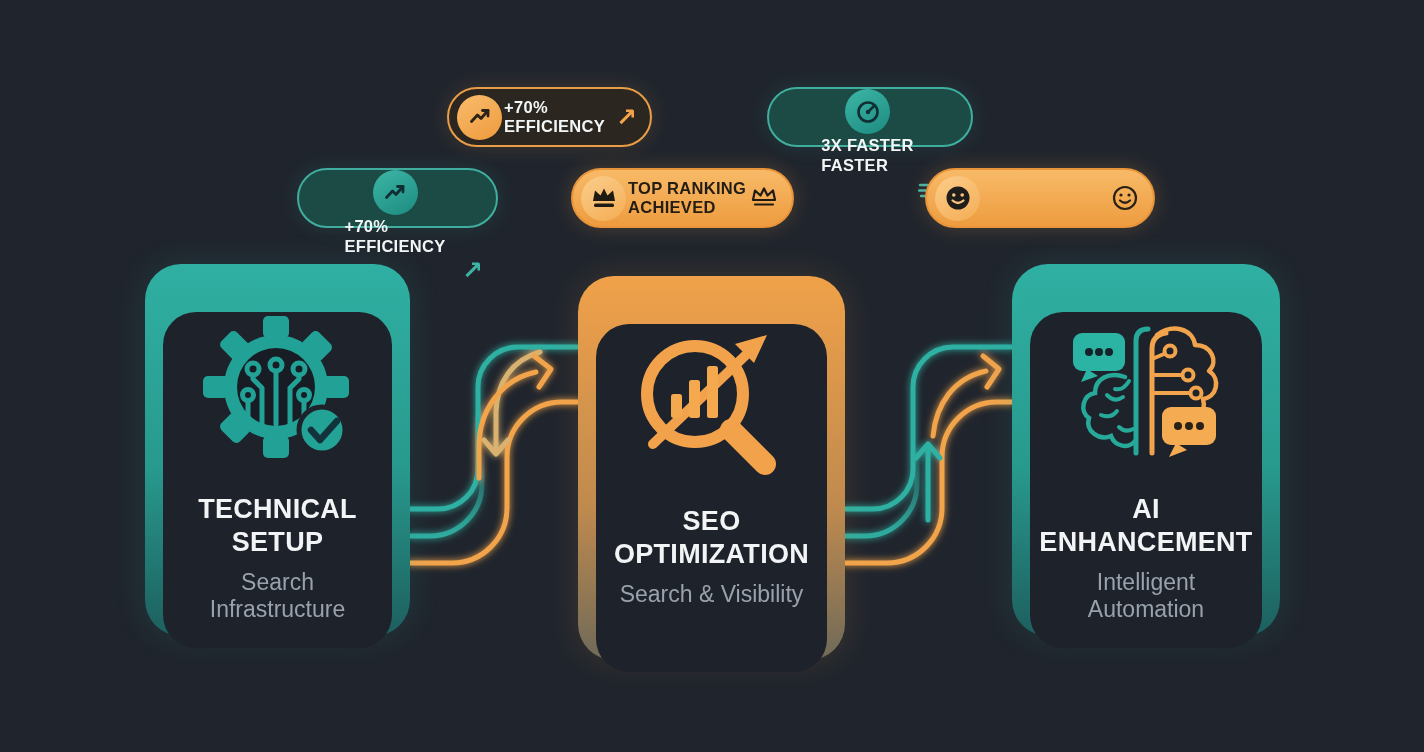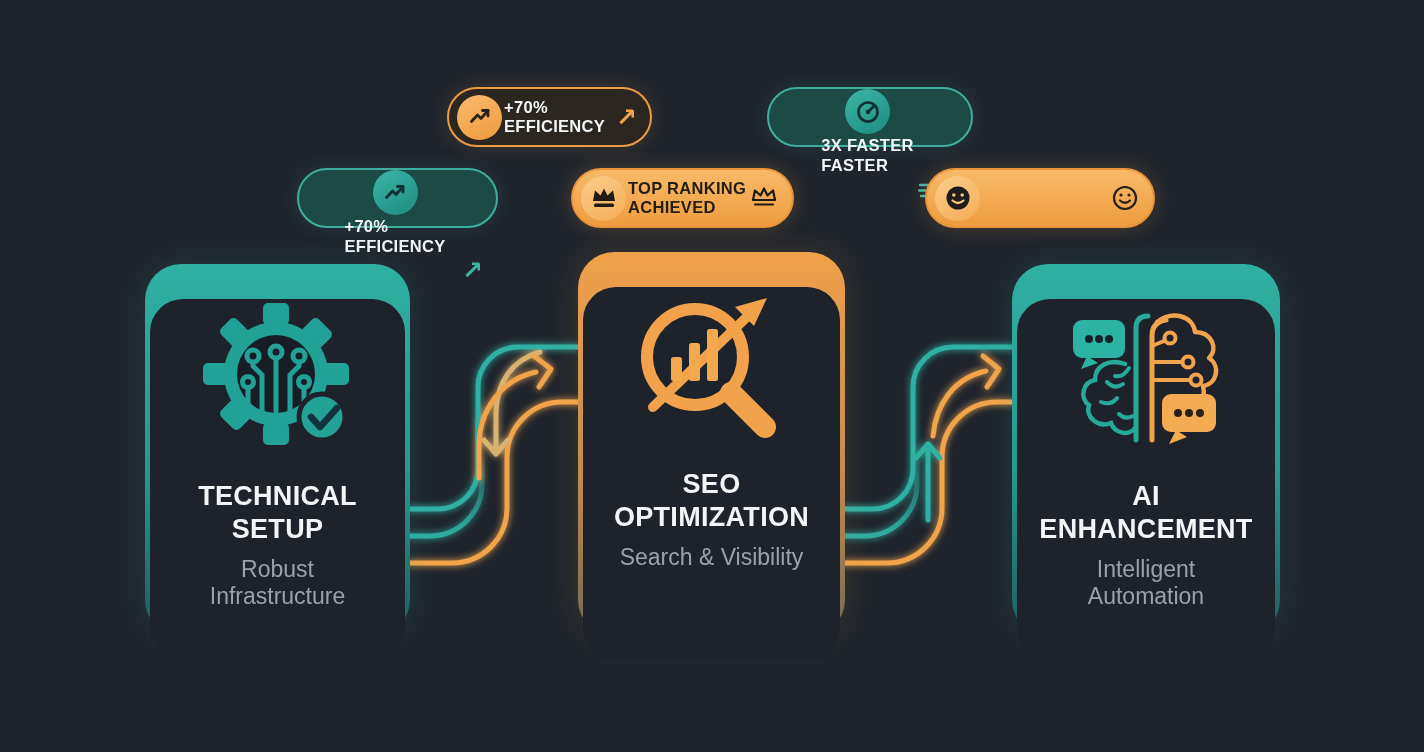--- a/index.html
+++ b/index.html
@@ -22,21 +22,21 @@
   .bicon.teal{background:linear-gradient(150deg,#3cb6a6,#1d8b80);}
   .bicon.lightorange{background:linear-gradient(150deg,#fbcd8b,#f4ad55);}
   .btxt{display:flex;flex-direction:column;line-height:19.5px;font-size:16.5px;font-weight:700;letter-spacing:.3px;white-space:nowrap;}
   .btxt.light{color:#f3f6f7;}
   .btxt.dark{color:#241d13;}
   .bright{margin-left:auto;display:flex;align-items:center;}
   .glyph-arrow{font-size:25px;font-weight:700;line-height:1;}
   .glyph-arrow.o{color:#f2a24b;}
   .glyph-arrow.t{color:#3db3a4;}
   
-  .card{position:absolute;border-radius:36px;padding:5px;box-sizing:border-box;}
+  .card{position:absolute;border-radius:36px;padding:18px;box-sizing:border-box;}
   .card.teal{background:linear-gradient(180deg,#2fb0a2,#28998d 55%,#1d5f5e);box-shadow:0 0 32px rgba(47,176,162,.14);}
   .card.orange{background:linear-gradient(180deg,#f0a149,#c08a4e 60%,#6f6a58);box-shadow:0 0 32px rgba(240,161,73,.14);}
   .card-inner{width:100%;height:100%;border-radius:33px;background:#1e232b;text-align:center;box-sizing:border-box;}
   .icon-wrap{margin-top:30px;height:155px;display:flex;align-items:center;justify-content:center;}
   .card h2{margin:26px auto 0;max-width:228px;font-size:27px;line-height:1.22;font-weight:700;letter-spacing:.3px;color:#f2f4f6;}
   .card p{margin:10px auto 0;max-width:205px;font-size:23px;line-height:1.18;font-weight:400;color:#99a2ac;}
   
   .connectors{position:absolute;left:0;top:0;pointer-events:none;}
   .connectors .teal{stroke:#2fb0a2;}
   .connectors .orange{stroke:#f2a44c;}
@@ -210,25 +210,25 @@
             <circle cx="65" cy="59" r="6"></circle>
             <circle cx="111" cy="59" r="6"></circle>
             <circle cx="60" cy="85" r="5.5"></circle>
             <circle cx="116" cy="85" r="5.5"></circle>
           </g>
           <circle cx="134" cy="120" r="23" fill="#23a296" stroke="#1e232b" stroke-width="5"></circle>
           <path d="M123,120 l9,10 l17,-19" fill="none" stroke="#12333b" stroke-width="6.5" stroke-linecap="round" stroke-linejoin="round"></path>
         </svg>
       </div>
       <h2>TECHNICAL SETUP</h2>
-      <p>Robust Infrastructure</p>
+      <p>Search Infrastructure</p>
     </div>
   </div>
 
-  <div class="card orange" style="left:578px;top:252px;width:267px;height:384px;">
+  <div class="card orange" style="left:578px;top:276px;width:267px;height:384px;">
     <div class="card-inner">
       <div class="icon-wrap">
         <svg width="190" height="160" viewBox="0 0 190 160">
           <g stroke="#f2a24b" stroke-linecap="round" fill="none">
             <path d="M36,122 L132,30" stroke-width="10"></path>
             <path d="M114,108 L148,142" stroke-width="22"></path>
           </g>
           <polygon points="150,13 137,41 118,22" fill="#f2a24b"></polygon>
           <circle cx="78" cy="72" r="48" fill="none" stroke="#f2a24b" stroke-width="12"></circle>
           <g fill="#f4a94f">

